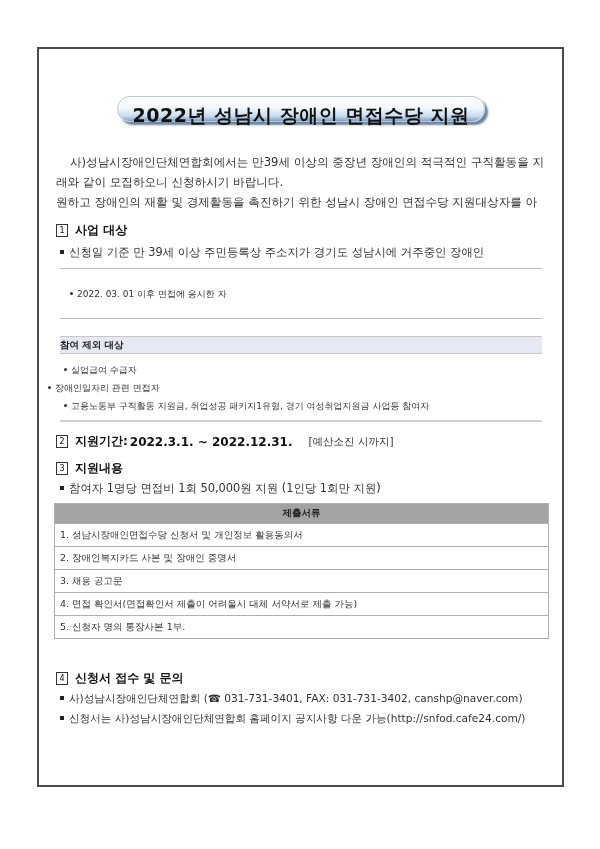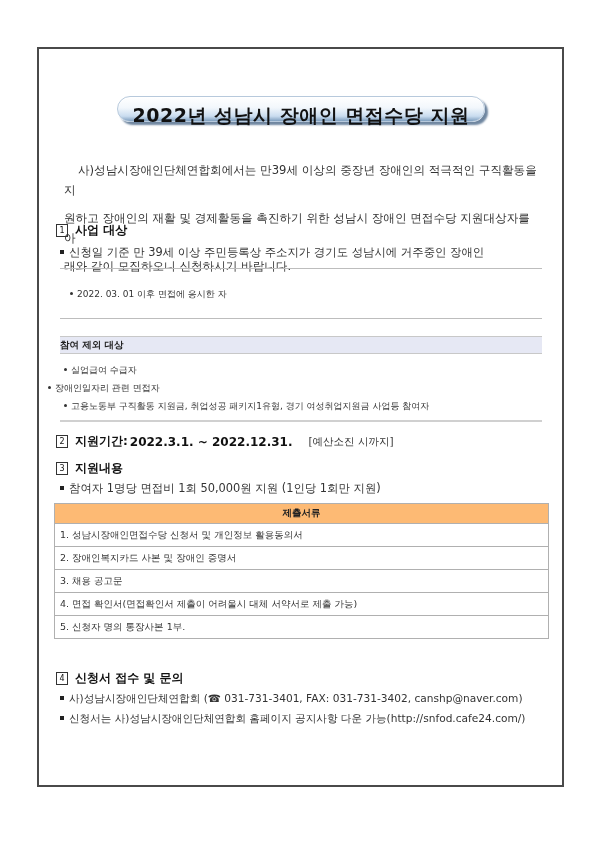--- a/index.html
+++ b/index.html
@@ -9,49 +9,49 @@
            border: 2px solid #4a4a4a; box-sizing: border-box; }
   .banner { position: absolute; left: 117px; top: 96px; width: 368px; height: 26px;
             border-radius: 19px;
             background: linear-gradient(180deg, #ffffff 0%, #f2f7fc 45%, #c9dcef 80%, #7f9fbf 100%);
             box-shadow: 3px 3px 2px #6f86a0, inset 0 1px 1px #ffffff;
             border: 1px solid #b7c9dc; box-sizing: border-box; }
   .banner-title { position: absolute; left: 0; right: 0; top: 6px; text-align: center;
                   font-size: 19px; font-weight: bold; color: #111; letter-spacing: 0.5px; }
   .intro { position: absolute; left: 56px; top: 152px; width: 492px;
            font-size: 11.6px; line-height: 20px; color: #333; }
-  .intro p { margin: 8px; }
+  .intro p { margin: 0; }
   .sec-head { position: absolute; left: 56px; font-size: 12px; font-weight: bold; color: #111; display: flex; align-items: center; }
   .sec-num { display: inline-block; width: 10px; height: 11px; border: 1px solid #333; font-size: 8px;
              line-height: 11px; text-align: center; font-weight: normal; margin-right: 7px; }
   .bullet-line { position: absolute; font-size: 11.4px; color: #333; white-space: nowrap; }
   .sq { display: inline-block; width: 4px; height: 4px; background: #222; margin-right: 5px; vertical-align: middle; position: relative; top: -1px; }
   .hr { position: absolute; left: 60px; width: 482px; height: 1px; background: #bdbdbd; }
   .small-line { position: absolute; font-size: 9px; color: #333; white-space: nowrap; text-align: right; }
   .dot { display: inline-block; width: 3px; height: 3px; border-radius: 50%; background: #333; margin-right: 4px; vertical-align: middle; position: relative; top: -1px; }
   .gray-bar { position: absolute; left: 60px; width: 482px; height: 18px; background: #e6e8f4;
               border-top: 1px solid #c8c8c8; border-bottom: 1px solid #c8c8c8; box-sizing: border-box;
               text-align: left; font-size: 9.5px; font-weight: bold; line-height: 16px; color: #222; }
   .docs-table { position: absolute; left: 54px; top: 503px; width: 495px; border-collapse: collapse; }
   .docs-table td { border: 1px solid #b0b0b0; font-size: 9.5px; color: #333; height: 22px; padding: 0 5px; }
-  .docs-table td.head { background: #fdba74; text-align: center; font-weight: bold; height: 19px; color: #222; }
+  .docs-table td.head { background: #a3a3a3; text-align: center; font-weight: bold; height: 19px; color: #222; }
 </style>
 </head>
 <body>
 
 <div class="frame"></div>
 
 <div class="banner">
   <div class="banner-title">2022년 성남시 장애인 면접수당 지원</div>
 </div>
 
 <div class="intro">
   <p style="text-indent:14px">사)성남시장애인단체연합회에서는 만39세 이상의 중장년 장애인의 적극적인 구직활동을 지</p>
+  <p>래와 같이 모집하오니 신청하시기 바랍니다.</p>
   <p>원하고 장애인의 재활 및 경제활동을 촉진하기 위한 성남시 장애인 면접수당 지원대상자를 아</p>
-  <p>래와 같이 모집하오니 신청하시기 바랍니다.</p>
 </div>
 
 <div class="sec-head" style="top:222px">
   <span class="sec-num">1</span>
   <span>사업 대상</span>
 </div>
 <div class="bullet-line" style="left:60px; top:245px">
   <span class="sq"></span><span>신청일 기준 만 39세 이상 주민등록상 주소지가 경기도 성남시에 거주중인 장애인</span>
 </div>
 <div class="hr" style="top:268px"></div>

